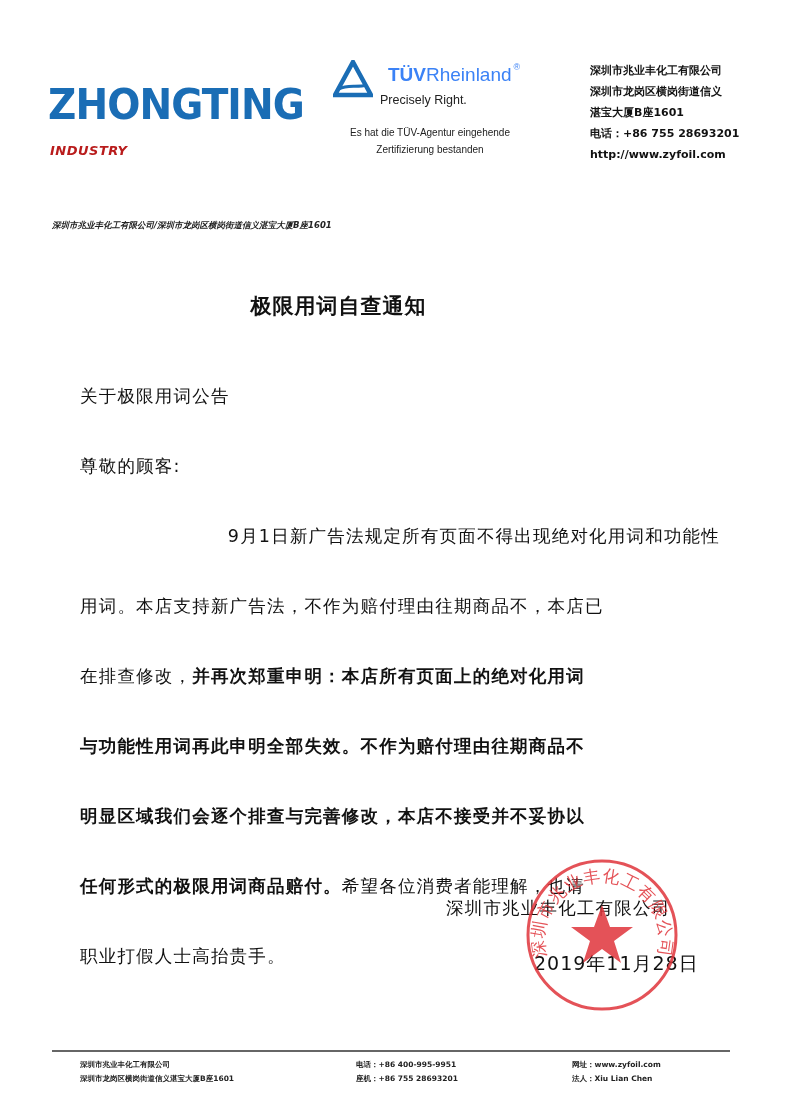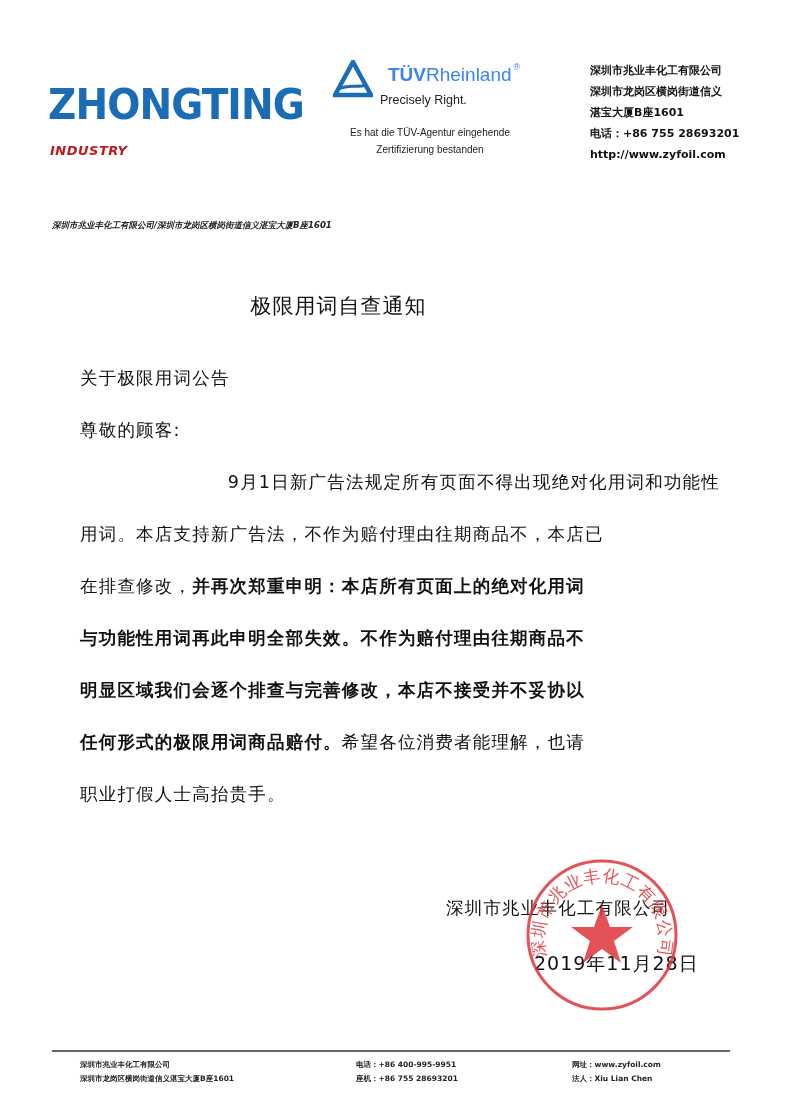--- a/index.html
+++ b/index.html
@@ -48,26 +48,26 @@
 
     
     .addr-strip {
       left: 52px; top: 220px; font-size: 8.5px; font-weight: bold; font-style: italic;
       color: #222; white-space: nowrap;
     }
 
     
     .doc-title {
       left: 0; width: 677px; top: 292px; text-align: center;
-      font-size: 21px; font-weight: normal; letter-spacing: 1px;
+      font-size: 21px; font-weight: bold; letter-spacing: 1px;
     }
 
     
     .body-text { left: 80px; top: 360px; width: 640px; font-size: 17.5px; }
-    .line { height: 52px; line-height: 36px; white-space: nowrap; letter-spacing: 1.2px; }
+    .line { height: 52px; line-height: 36px; white-space: nowrap; letter-spacing: 1.2px; margin-top: 18px; }
     .indent { padding-left: 36px; text-align: right; }
     .strong { font-weight: bold; font-family: Liberation Mono, monospace; }
 
     
     .sig-company {
       left: 446px; top: 896px; font-size: 17.5px; letter-spacing: 1.2px; white-space: nowrap;
       z-index: 2;
     }
     .sig-date {
       left: 534px; top: 951px; font-size: 19px; letter-spacing: 1px; white-space: nowrap;

